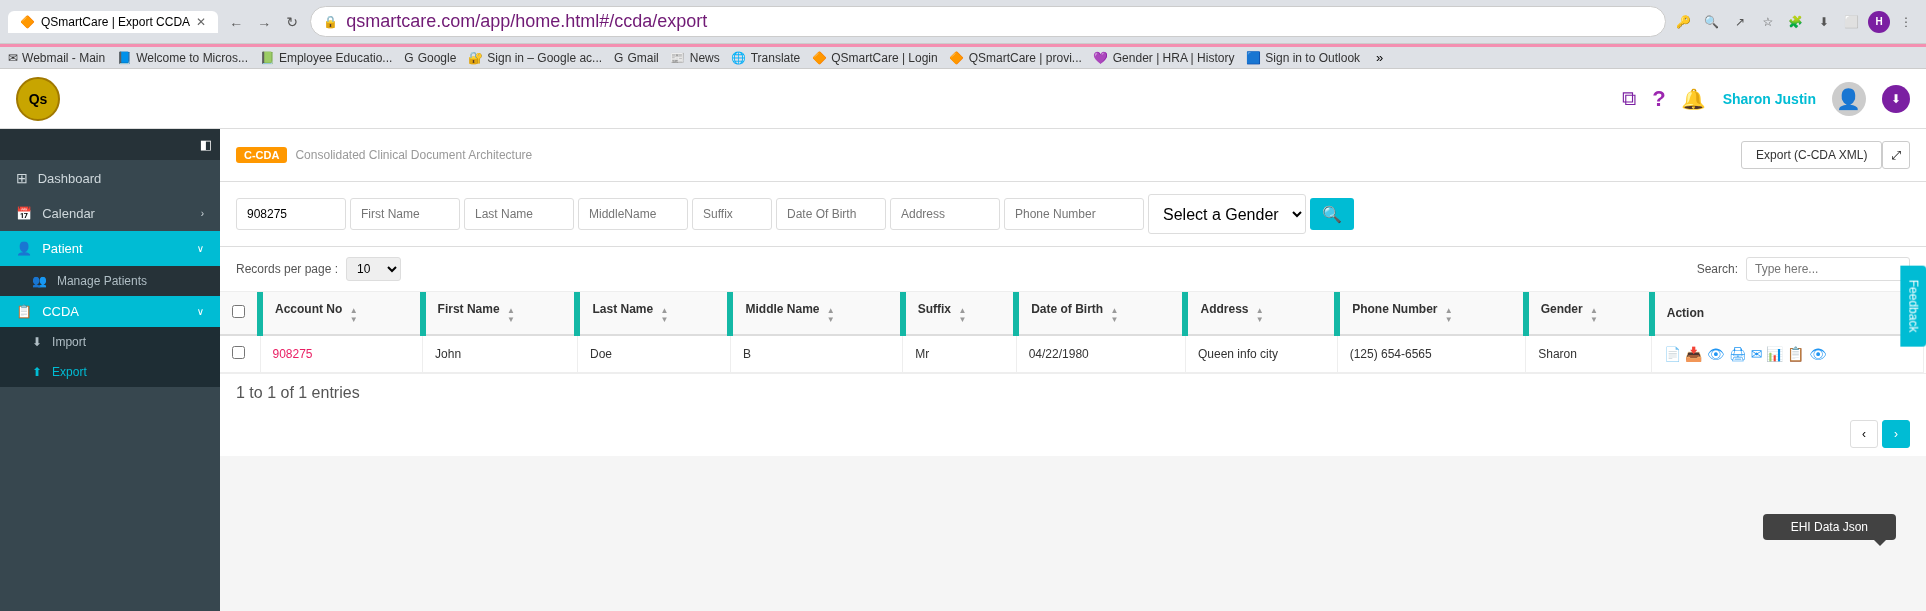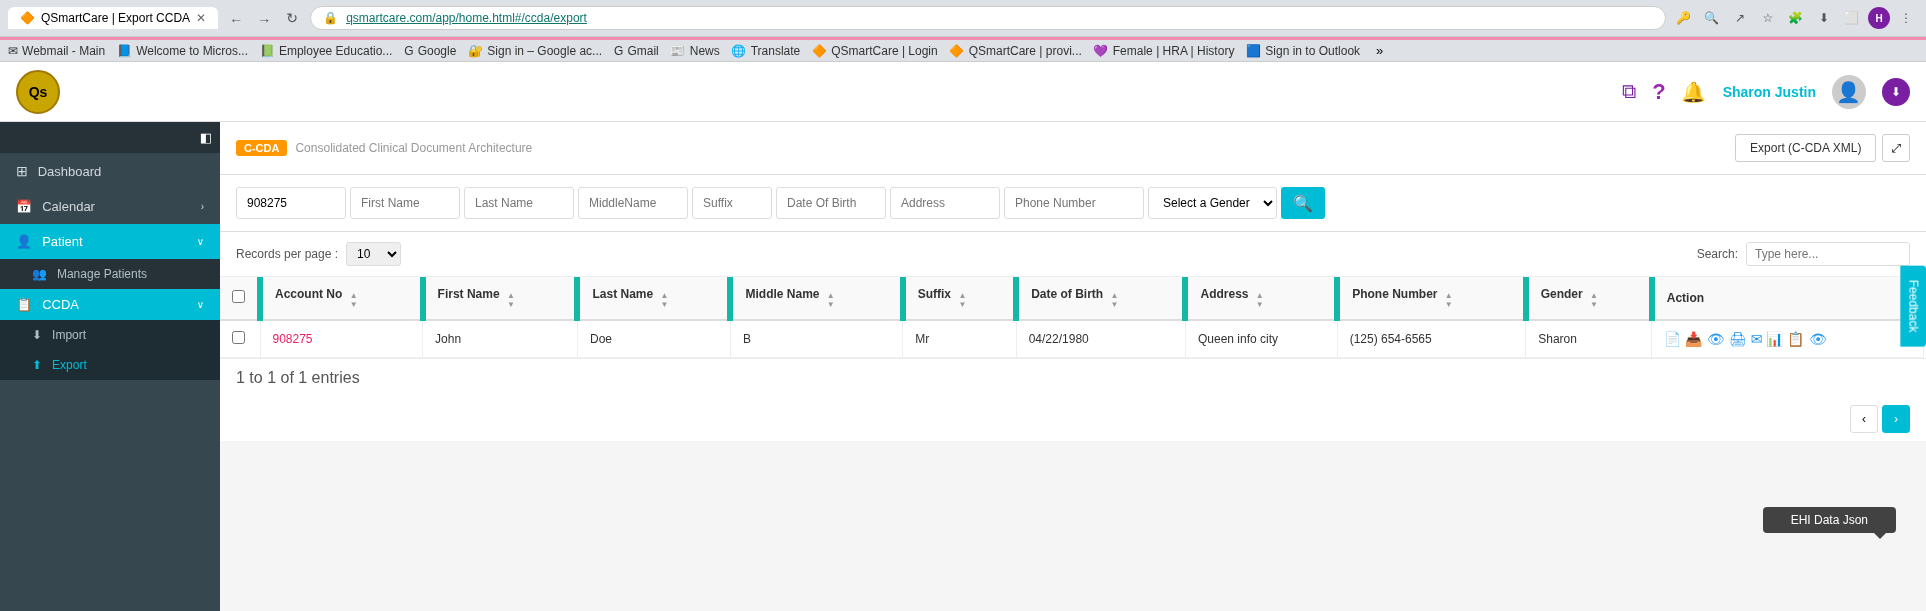--- a/index.html
+++ b/index.html
@@ -5,21 +5,21 @@
     * { box-sizing: border-box; margin: 0; padding: 0; }
     body { font-family: Arial, sans-serif; font-size: 13px; background: #f0f0f0; overflow-x: hidden; }
 
     
     .browser-chrome { background: #dee1e6; padding: 6px 8px; display: flex; align-items: center; gap: 6px; border-bottom: 1px solid #ccc; }
     .browser-tab { background: white; padding: 4px 12px; border-radius: 6px 6px 0 0; font-size: 12px; display: flex; align-items: center; gap: 6px; min-width: 180px; }
     .browser-tab .close-btn { color: #666; cursor: pointer; }
     .nav-buttons { display: flex; gap: 4px; align-items: center; }
     .nav-btn { width: 24px; height: 24px; border-radius: 50%; border: none; background: transparent; cursor: pointer; font-size: 14px; color: #555; display: flex; align-items: center; justify-content: center; }
     .address-bar { flex: 1; background: white; border: 1px solid #ccc; border-radius: 20px; padding: 4px 12px; font-size: 12px; display: flex; align-items: center; gap: 8px; }
-    .address-text { color: #0f766e; font-size: 12px; text-decoration: underline; }
+    .address-text { color: #701a75; font-size: 18px; }
     .browser-actions { display: flex; gap: 4px; align-items: center; }
     .browser-action-btn { width: 24px; height: 24px; border: none; background: transparent; cursor: pointer; font-size: 12px; color: #555; display: flex; align-items: center; justify-content: center; }
     .profile-circle { width: 22px; height: 22px; background: #7b1fa2; border-radius: 50%; display: flex; align-items: center; justify-content: center; color: white; font-size: 10px; font-weight: bold; }
 
     
     .bookmarks-bar { background: #dee1e6; padding: 3px 8px; display: flex; align-items: center; gap: 12px; border-bottom: 1px solid #ccc; overflow: hidden; }
     .bookmark-item { display: flex; align-items: center; gap: 4px; font-size: 12px; color: #333; cursor: pointer; white-space: nowrap; }
     .bm-icon { font-size: 12px; }
 
     
@@ -61,21 +61,21 @@
     .export-btn { background: white; border: 1px solid #ccc; padding: 6px 14px; border-radius: 3px; cursor: pointer; font-size: 12px; color: #333; }
     .expand-btn { background: white; border: 1px solid #ccc; padding: 6px 8px; border-radius: 3px; cursor: pointer; font-size: 12px; }
 
     
     .filter-section { background: white; padding: 12px 16px; border-bottom: 1px solid #ddd; }
     .filter-row { display: flex; align-items: center; gap: 4px; flex-wrap: nowrap; }
     .filter-input { border: 1px solid #ddd; padding: 6px 10px; font-size: 12px; border-radius: 3px; height: 32px; }
     .filter-input.small { width: 80px; }
     .filter-input.medium { width: 110px; }
     .filter-input.large { width: 140px; }
-    .filter-select { border: 1px solid #ddd; padding: 6px 10px; font-size: 12px; border-radius: 3px; height: 32px; background: white; }
+    .filter-select { border: 1px solid #ddd; padding: 6px 10px; font-size: 16px; border-radius: 3px; height: 40px; background: white; }
     .search-btn { background: #00bcd4; border: none; padding: 6px 12px; border-radius: 3px; cursor: pointer; color: white; font-size: 16px; height: 32px; display: flex; align-items: center; justify-content: center; }
 
     
     .table-controls { background: white; padding: 10px 16px; display: flex; align-items: center; justify-content: space-between; border-bottom: 1px solid #eee; }
     .records-per-page { display: flex; align-items: center; gap: 8px; font-size: 12px; color: #555; }
     .records-select { border: 1px solid #ddd; padding: 3px 6px; font-size: 12px; border-radius: 3px; }
     .search-bar { display: flex; align-items: center; gap: 8px; font-size: 12px; color: #555; }
     .search-input { border: 1px solid #ddd; padding: 4px 8px; font-size: 12px; border-radius: 3px; width: 164px; }
 
     
@@ -177,21 +177,21 @@
   <div class="bookmark-item">
     <span class="bm-icon">🔶</span>
     <span>QSmartCare | Login</span>
   </div>
   <div class="bookmark-item">
     <span class="bm-icon">🔶</span>
     <span>QSmartCare | provi...</span>
   </div>
   <div class="bookmark-item">
     <span class="bm-icon">💜</span>
-    <span>Female | HRA | History</span>
+    <span>Gender | HRA | History</span>
   </div>
   <div class="bookmark-item">
     <span class="bm-icon">🟦</span>
     <span>Sign in to Outlook</span>
   </div>
   <span style="margin-left:4px; cursor:pointer;">»</span>
 </div>
 
 <div class="app-header">
   <div class="logo-circle">
@@ -262,21 +262,21 @@
     </div>
   </div>
 
   <div class="content">
 
     <div class="ccda-header">
       <div class="ccda-title">
         <span class="ccda-badge">C-CDA</span>
         <span class="ccda-subtitle">Consolidated Clinical Document Architecture</span>
       </div>
-      <div style="display:flex;gap:6px;padding-left:36px;">
+      <div style="display:flex;gap:0;padding-left:36px;">
         <button class="export-btn">Export (C-CDA XML)</button>
         <button class="expand-btn">⤢</button>
       </div>
     </div>
 
     <div class="filter-section">
       <div class="filter-row">
         <input class="filter-input medium" type="text" value="908275" placeholder="908275" style="">
         <input class="filter-input medium" type="text" placeholder="First Name" style="">
         <input class="filter-input medium" type="text" placeholder="Last Name" style="">

